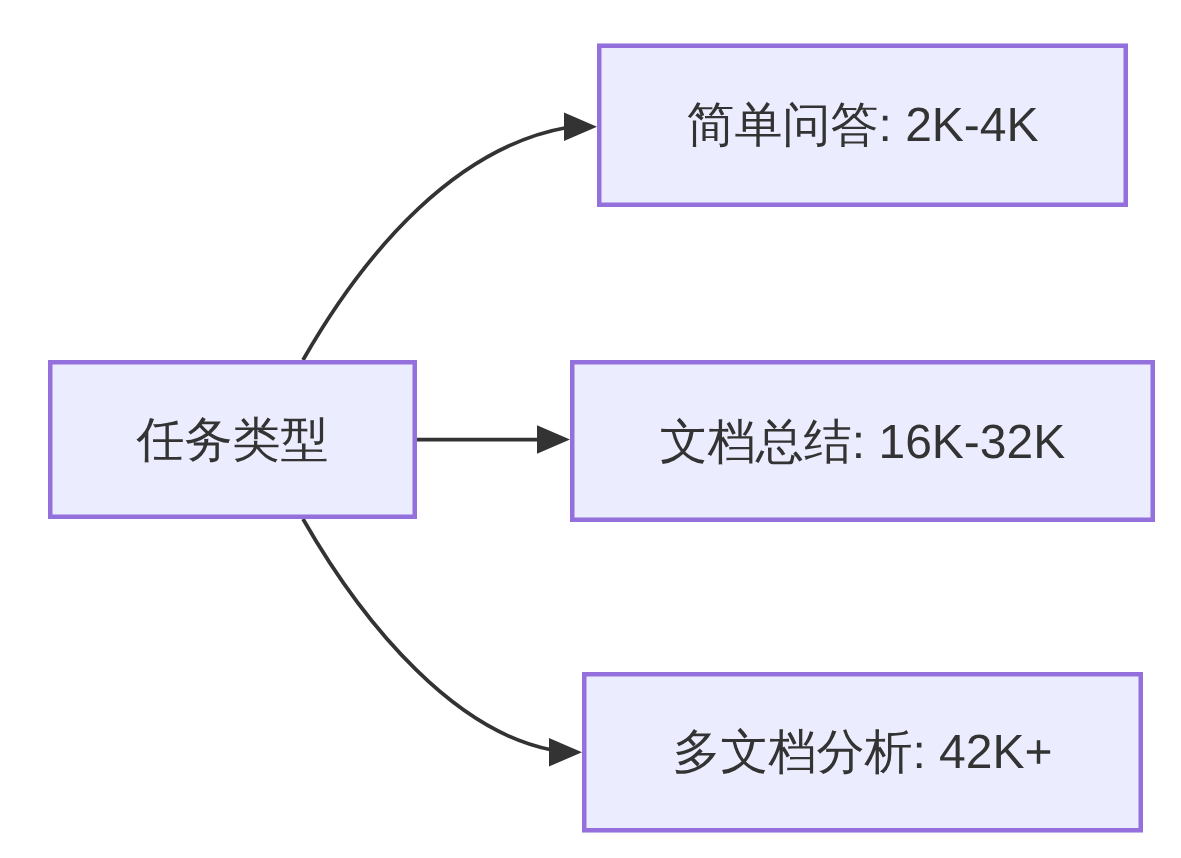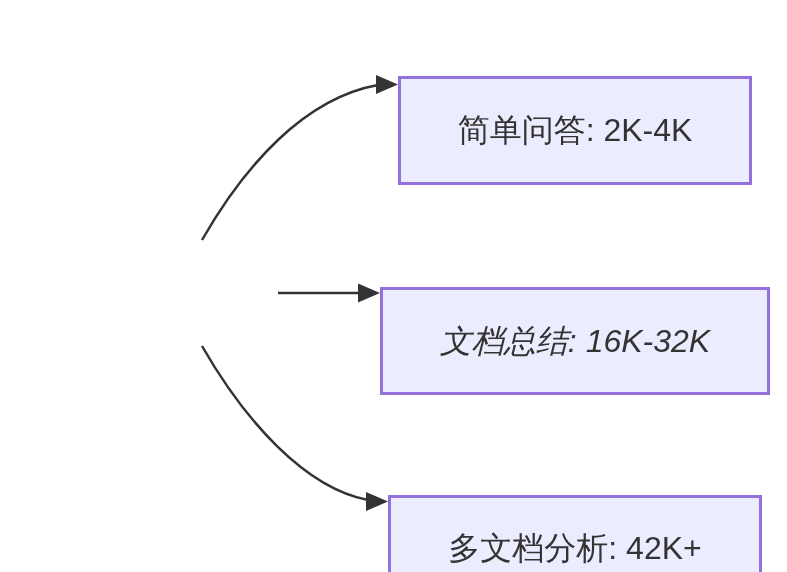--- a/index.html
+++ b/index.html
@@ -37,44 +37,46 @@
     display: flex;
     align-items: center;
     justify-content: center;
     background: var(--node-fill, #ECECFF);
     border: 3px solid var(--node-border, #9370DB);
     color: var(--text, #333333);
     font-size: 32px;
     line-height: 1.2;
     white-space: nowrap;
     text-align: center;
-    margin-top: 47px;
   }
   .node-root   { left: 32px;  top: 240px; width: 246px; height: 106px; }
   .node-qa     { left: 398px; top: 29px;  width: 354px; height: 109px; }
-  .node-doc    { left: 380px; top: 240px; width: 390px; height: 108px; font-style: italic; }
+  .node-doc    { left: 380px; top: 240px; width: 390px; height: 108px; }
   .node-multi  { left: 388px; top: 448px; width: 374px; height: 107px; }
 </style>
 </head>
 <body>
 
 <div class="canvas">
 
   <svg class="edges-layer" viewBox="0 0 787 572" xmlns="http://www.w3.org/2000/svg">
 
     <path class="edge" d="M 202 240 C 245 165, 305 98, 378 85"></path>
     <polygon class="arrowhead" points="376,75 398,84.5 376,94"></polygon>
 
     <path class="edge" d="M 278 293 L 360 293"></path>
     <polygon class="arrowhead" points="358,283.5 380,293 358,302.5"></polygon>
 
     <path class="edge" d="M 202 346 C 245 421, 305 488, 368 500"></path>
     <polygon class="arrowhead" points="366,492 388,501.5 366,511"></polygon>
   </svg>
 
+  <div class="node node-root">
+    <span>任务类型</span>
+  </div>
 
   <div class="node node-qa">
     <span>简单问答: 2K-4K</span>
   </div>
 
   <div class="node node-doc">
     <span>文档总结: 16K-32K</span>
   </div>
 
   <div class="node node-multi">

